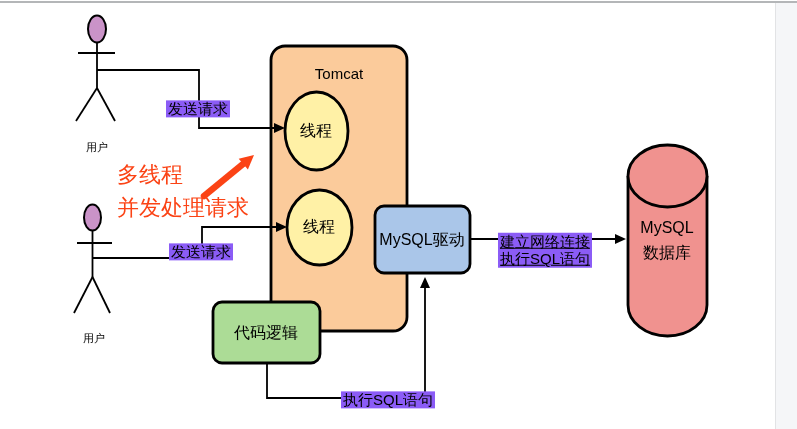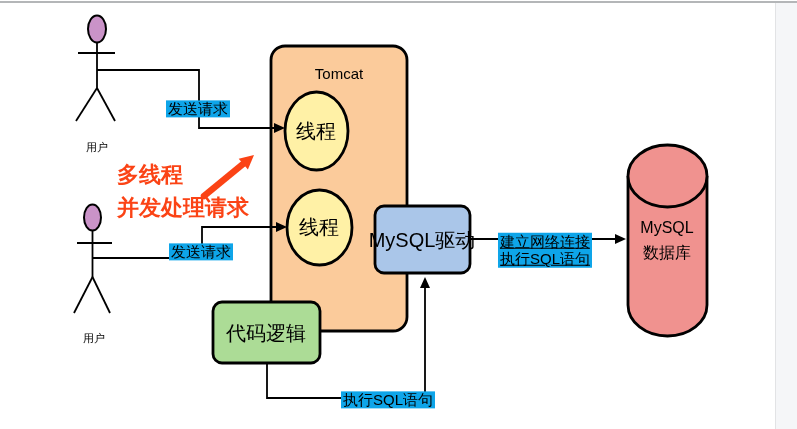--- a/index.html
+++ b/index.html
@@ -4,27 +4,27 @@
 <style>
   html,body{margin:0;padding:0;}
   body{width:797px;height:429px;position:relative;background:#ffffff;overflow:hidden;
        font-family:"Liberation Sans","DejaVu Sans",sans-serif;}
   #canvas{position:absolute;left:0;top:0;}
   .top-rule{position:absolute;top:1px;left:0;width:797px;height:2px;background:#b4b6b8;}
   .right-gutter{position:absolute;top:3px;right:0;width:21px;height:426px;
                 background:#f5f6f8;border-left:1px solid #e2e3e5;}
   .lbl{position:absolute;transform:translate(-50%,-50%);white-space:nowrap;
        color:#000;font-size:16px;line-height:1.15;text-align:center;}
-  .edge-lbl{background:#0ea5e9;padding:0 2px;font-size:15px;}
+  .edge-lbl{background:#8b5cf6;padding:0 2px;font-size:15px;}
   .title-lbl{font-size:15px;margin-top:8px;}
-  .small-lbl{font-size:20px;text-align:center;}
+  .small-lbl{font-size:16px;text-align:center;}
   .user-lbl{font-size:11px;}
   .db-lbl{line-height:25px;font-size:16px;}
   .annotation{position:absolute;left:117px;top:158px;transform:none;text-align:left;
-              font-size:22px;font-weight:bold;line-height:33px;white-space:nowrap;}
+              font-size:22px;font-weight:normal;line-height:33px;white-space:nowrap;}
   .shape-line{stroke:#000000;fill:none;}
 </style>
 </head>
 <body>
 
 <div class="top-rule"></div>
 <div class="right-gutter"></div>
 
 <svg id="canvas" width="797" height="429" viewBox="0 0 797 429">
 

